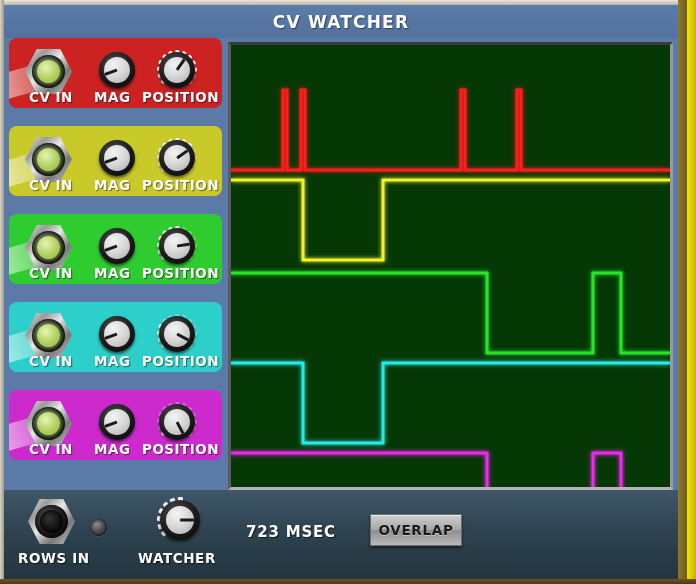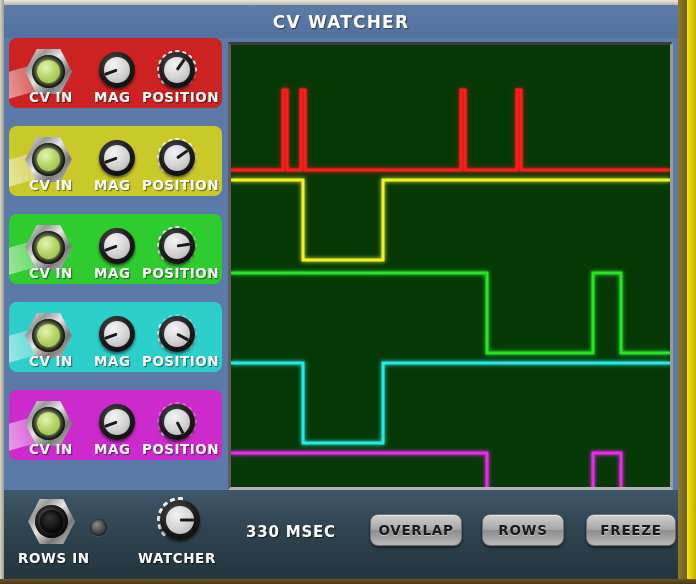--- a/index.html
+++ b/index.html
@@ -202,21 +202,21 @@
   #brand {
     position:absolute; left:300px; top:60px;
     color:#1878f0; font-size:17px; font-weight:bold; font-style:italic;
     letter-spacing:.5px;
     text-shadow:1px 1px 1px rgba(0,0,0,.5);
   }
 
   .btn {
     position:absolute; top:24px;
     height:32px;
-    border-radius:8px;
+    border-radius:0;
     background: linear-gradient(180deg,#cfcfcf 0%,#a8a8a8 48%,#8e8e8e 52%,#b9b9b9 100%);
     border:1px solid #6e6e6e;
     box-shadow: 0 2px 3px rgba(0,0,0,.5), inset 0 1px 0 rgba(255,255,255,.55);
     display:flex; align-items:center; justify-content:center;
     cursor:pointer;
   }
   .btn span {
     color:#1a1a1a; font-size:13.5px; font-weight:bold; letter-spacing:.7px;
     text-shadow: 0 1px 0 rgba(255,255,255,.4);
   }
@@ -497,27 +497,21 @@
             <div class="tick off" style="transform: translate(16px, -2.5px) rotate(-1.66667deg); opacity: 0;"></div>
             <div class="tick off" style="transform: translate(16px, -2.5px) rotate(20.1667deg); opacity: 0;"></div>
             <div class="tick off" style="transform: translate(16px, -2.5px) rotate(42deg); opacity: 0;"></div>
           </div>
         <div class="knob-body"></div>
         <div class="knob-cap"></div>
         <div class="knob-ptr" style="transform: translate(0px, -1.5px) rotate(0deg); width: 14px;"></div>
       </div>
       <div class="bot-lbl" style="left:134px; top:60px;">WATCHER</div>
 
-      <div id="msec">330 MSEC</div>
+      <div id="msec">723 MSEC</div>
 
       <div class="btn" id="btn-overlap">
         <span>OVERLAP</span>
       </div>
-      <div class="btn" id="btn-rows">
-        <span>ROWS</span>
-      </div>
-      <div class="btn" id="btn-freeze">
-        <span>FREEZE</span>
-      </div>
 
     </div>
   </div>
 </div>
 
 </body></html>

